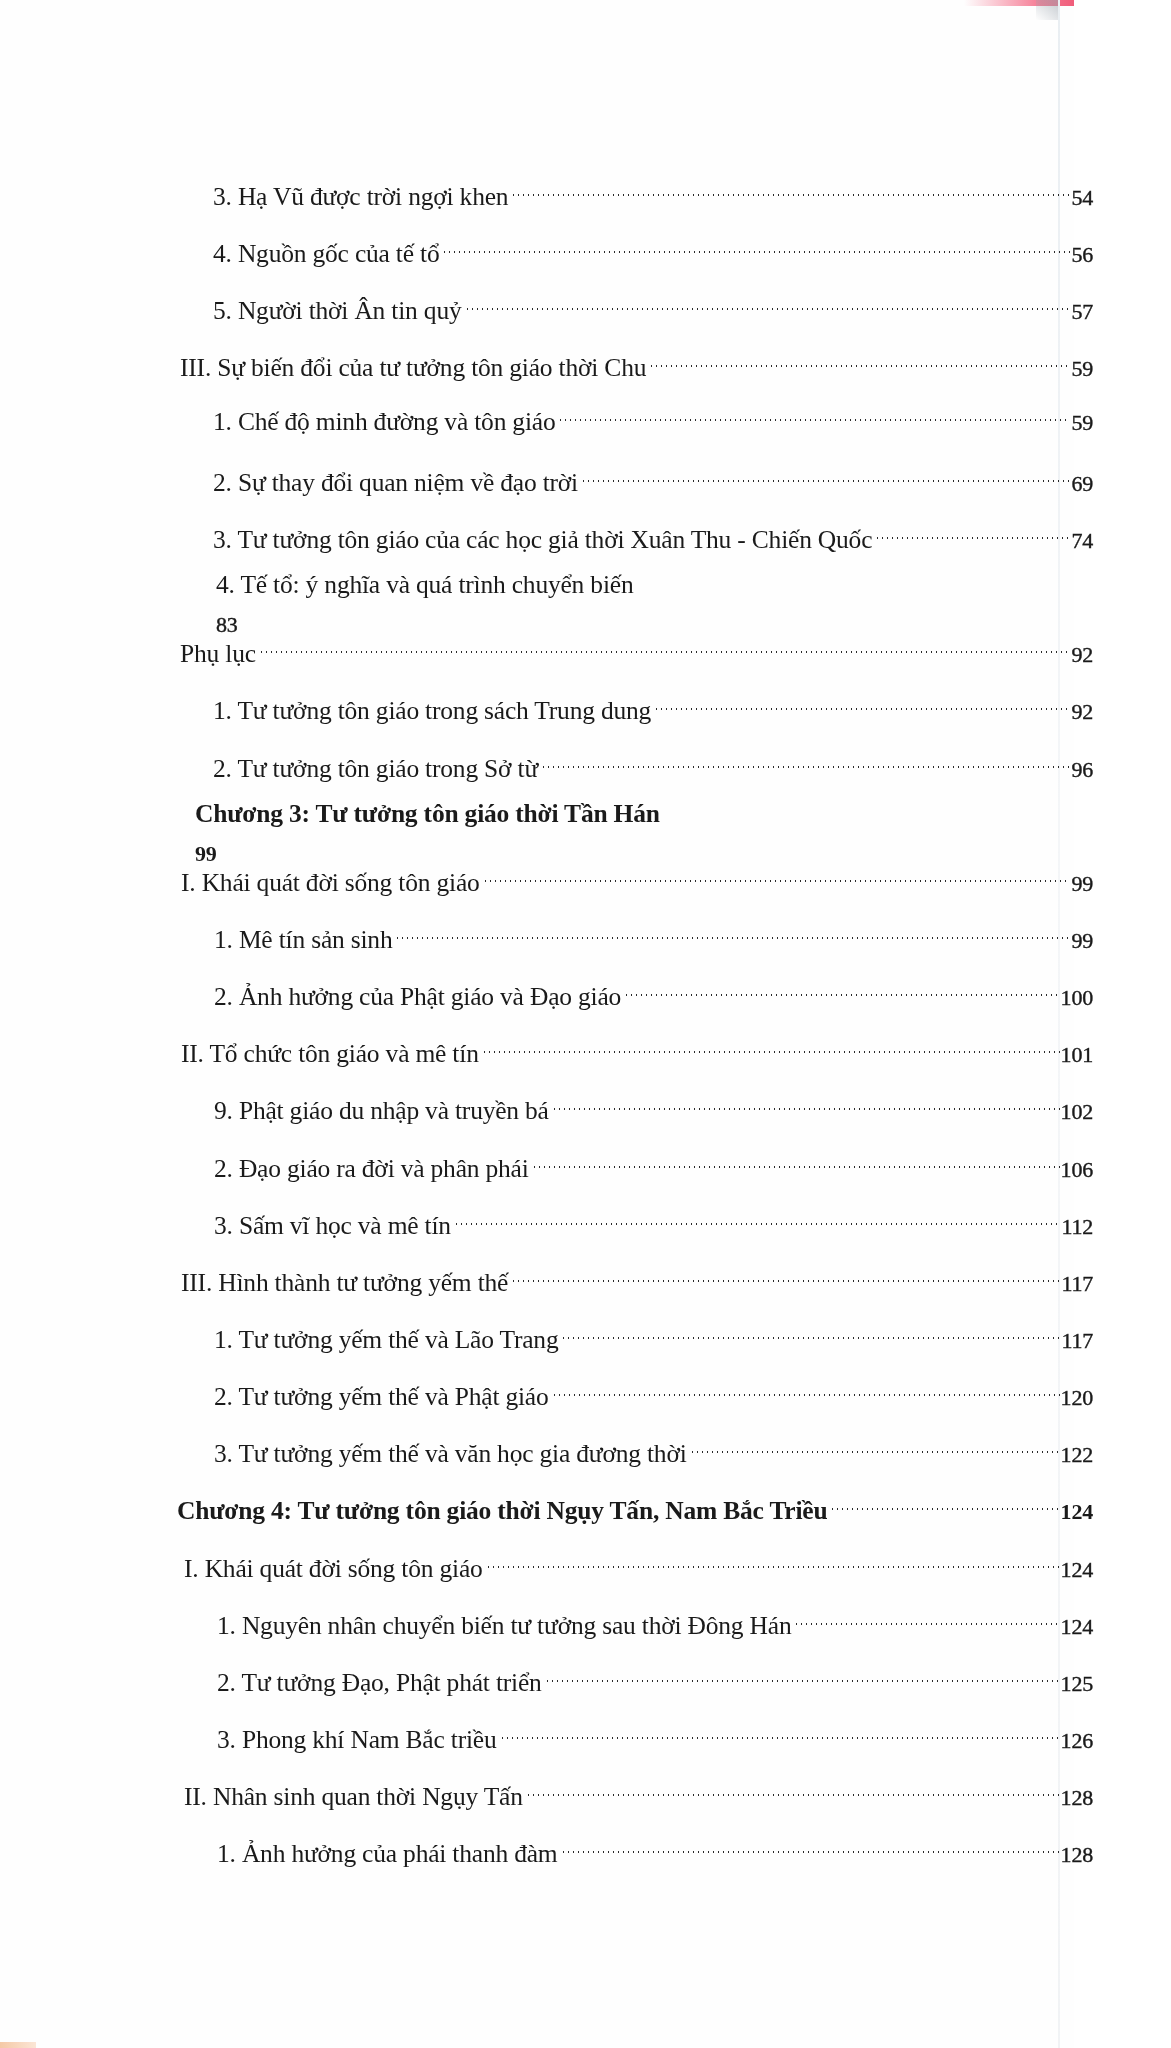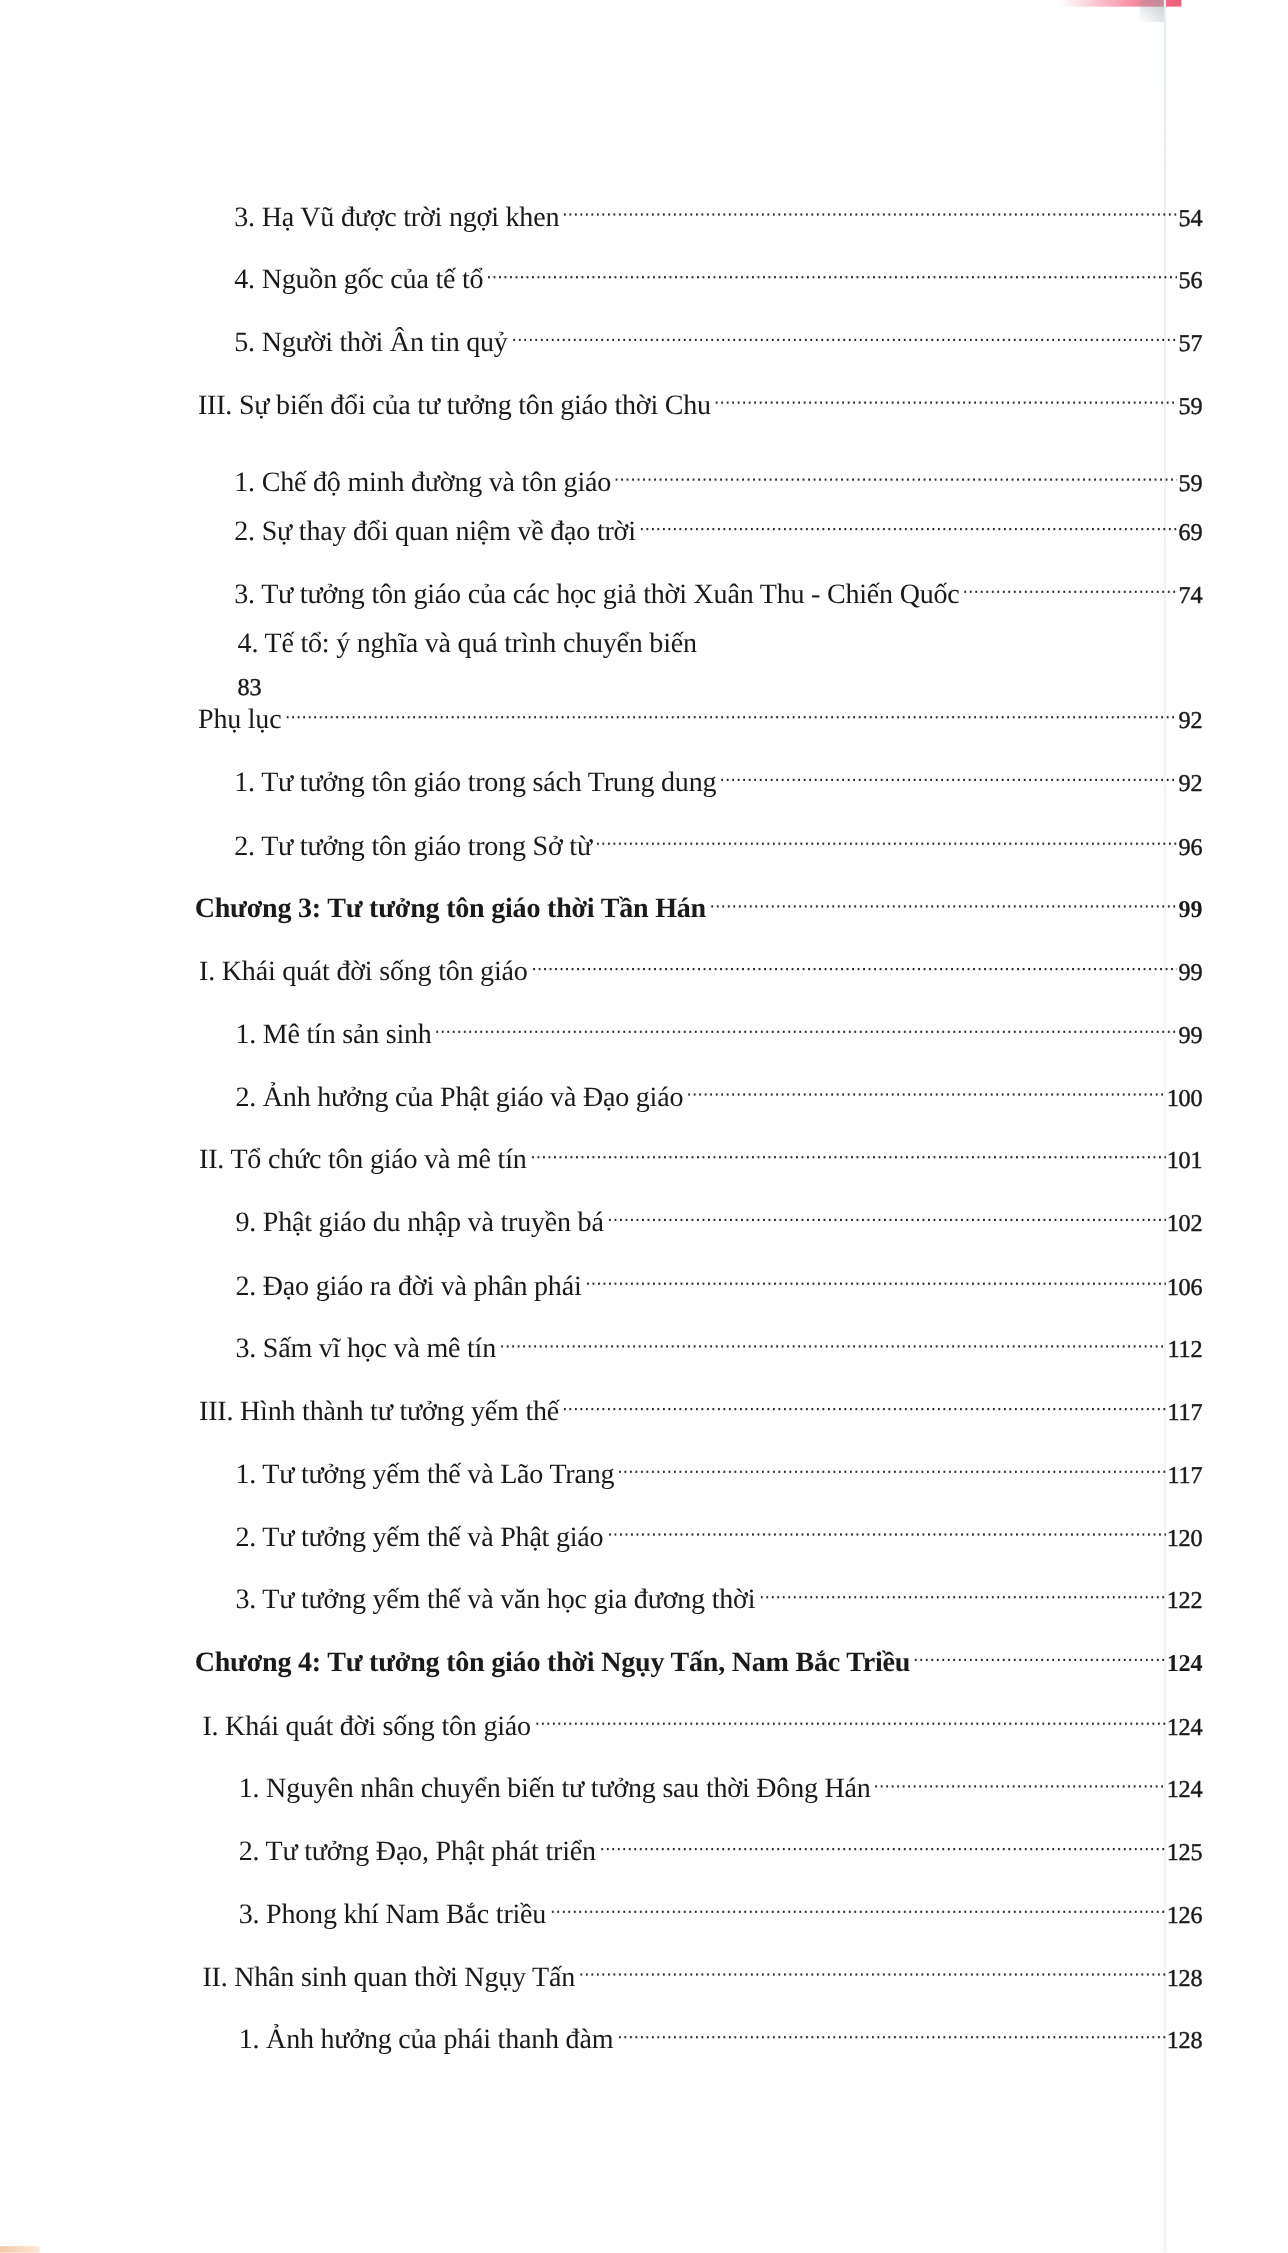--- a/index.html
+++ b/index.html
@@ -121,21 +121,21 @@
       <div class="toc-row sub" style="left: 213px; width: 880px; top: 279px;">
         <span class="label">5. Người thời Ân tin quỷ</span>
         <span class="leader"></span>
         <span class="page-num">57</span>
       </div>
       <div class="toc-row section" style="left: 180px; width: 913px; top: 336px;">
         <span class="label">III. Sự biến đổi của tư tưởng tôn giáo thời Chu</span>
         <span class="leader"></span>
         <span class="page-num">59</span>
       </div>
-      <div class="toc-row sub" style="left: 213px; width: 880px; top: 406px;">
+      <div class="toc-row sub" style="left: 213px; width: 880px; top: 390px;">
         <span class="label">1. Chế độ minh đường và tôn giáo</span>
         <span class="leader"></span>
         <span class="page-num">59</span>
       </div>
       <div class="toc-row sub" style="left: 213px; width: 880px; top: 451px;">
         <span class="label">2. Sự thay đổi quan niệm về đạo trời</span>
         <span class="leader"></span>
         <span class="page-num">69</span>
       </div>
       <div class="toc-row sub" style="left: 213px; width: 880px; top: 508px;">
@@ -156,21 +156,21 @@
       <div class="toc-row sub" style="left: 213px; width: 880px; top: 679px;">
         <span class="label">1. Tư tưởng tôn giáo trong sách Trung dung</span>
         <span class="leader"></span>
         <span class="page-num">92</span>
       </div>
       <div class="toc-row sub" style="left: 213px; width: 880px; top: 737px; justify-content: center;">
         <span class="label">2. Tư tưởng tôn giáo trong Sở từ</span>
         <span class="leader"></span>
         <span class="page-num">96</span>
       </div>
-      <div class="toc-row chapter" style="left: 177px; width: 916px; top: 794px;">
+      <div class="toc-row chapter" style="left: 192px; width: 916px; top: 794px; flex-direction: column;">
         <span class="label">Chương 3: Tư tưởng tôn giáo thời Tần Hán</span>
         <span class="leader"></span>
         <span class="page-num">99</span>
       </div>
       <div class="toc-row section" style="left: 181px; width: 912px; top: 851px;">
         <span class="label">I. Khái quát đời sống tôn giáo</span>
         <span class="leader"></span>
         <span class="page-num">99</span>
       </div>
       <div class="toc-row sub" style="left: 214px; width: 879px; top: 908px;">

